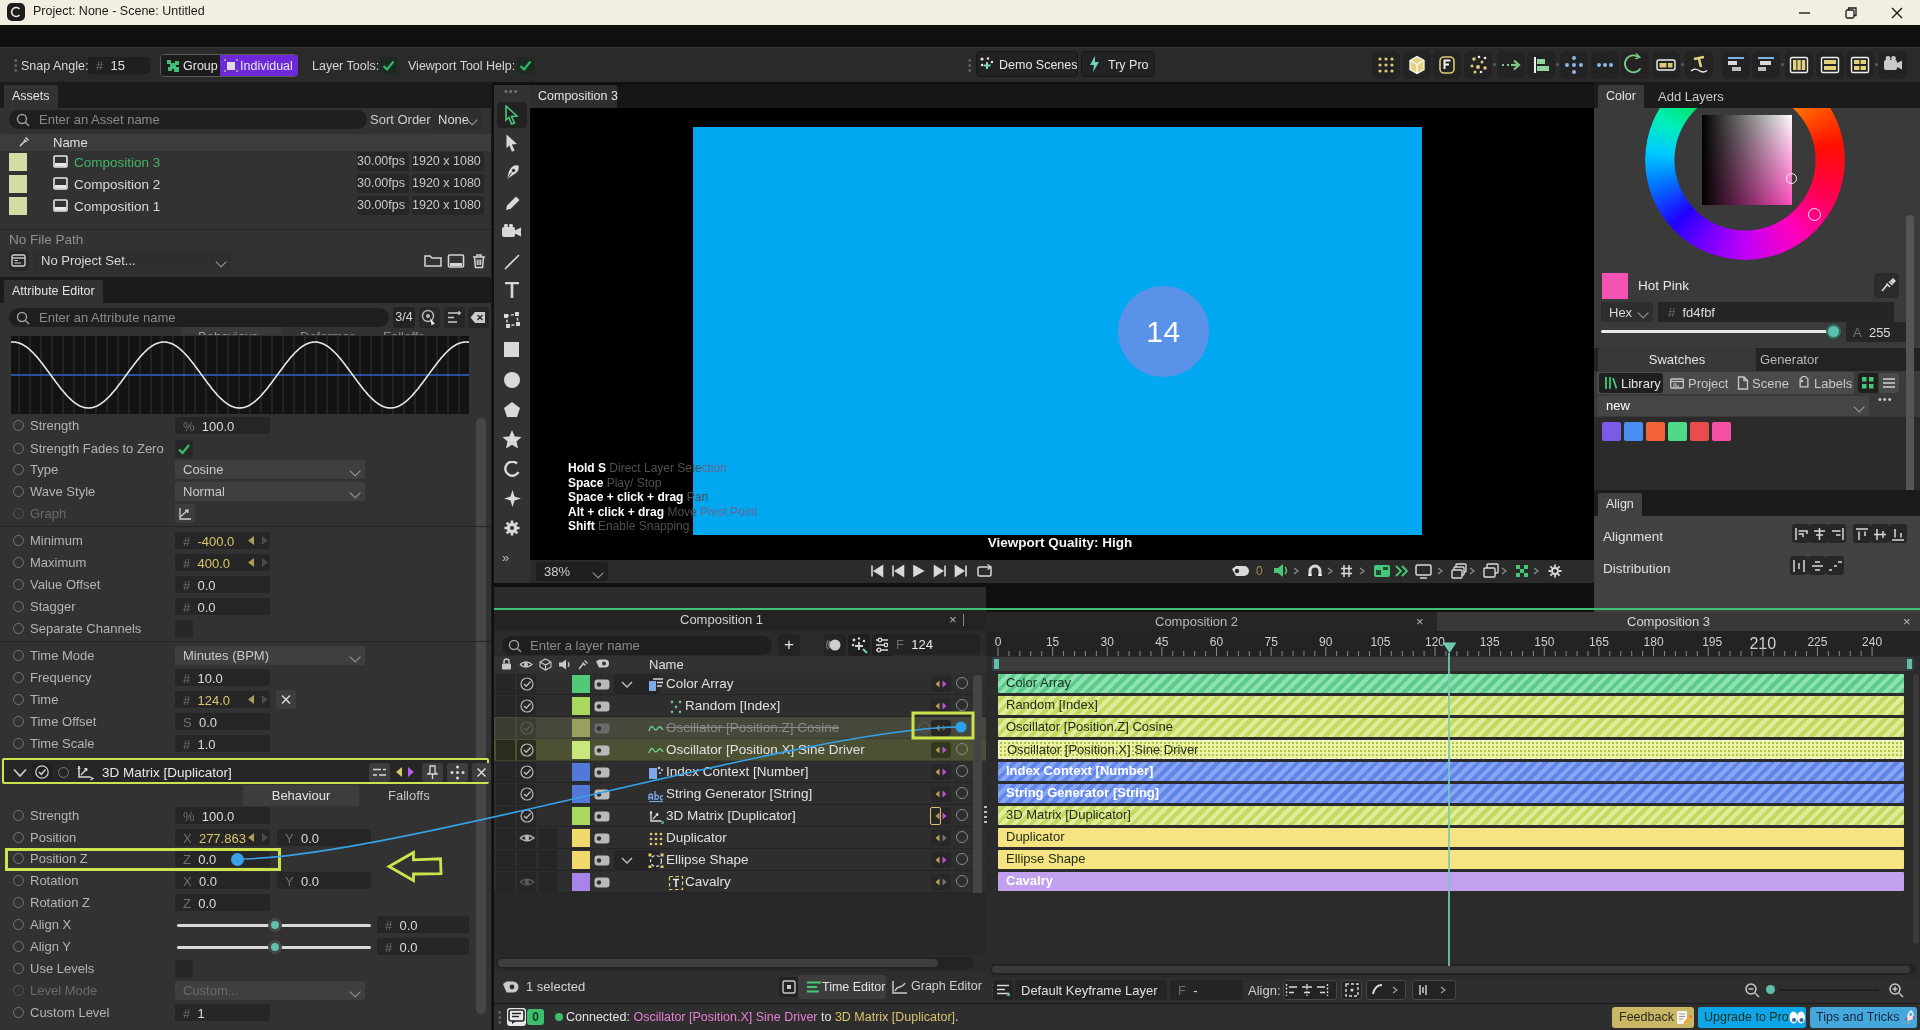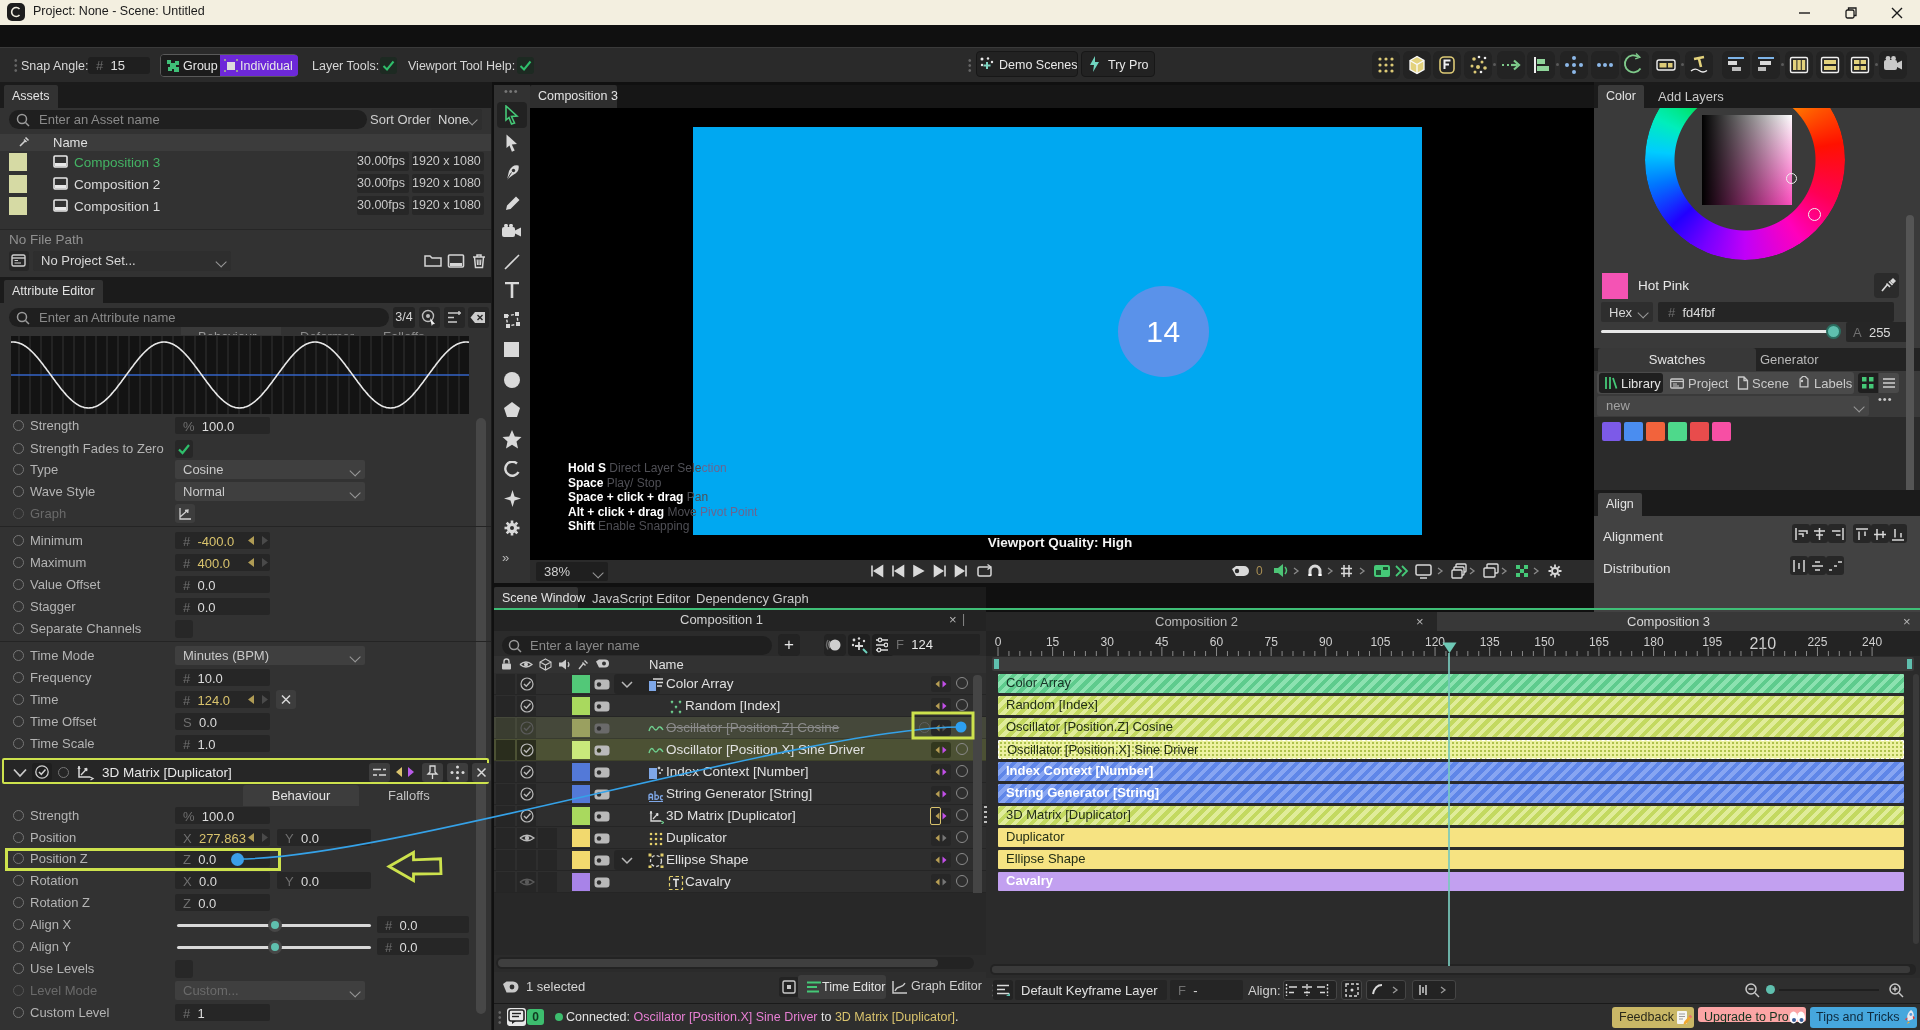--- a/index.html
+++ b/index.html
@@ -779,21 +779,21 @@
         <div class="abs" style="left:285px;top:2px;width:20px;height:20px;background:#4a4a4a;border-radius:0 3px 3px 0"><svg width="20" height="20">
               <g stroke="#c9c9c9" stroke-width="1.6">
                 <line x1="4" y1="6" x2="16" y2="6"></line>
                 <line x1="4" y1="10" x2="16" y2="10"></line>
                 <line x1="4" y1="14" x2="16" y2="14"></line>
               </g>
             </svg></div>
       </div>
 
       <div class="abs" style="left:0;top:287px;width:326px;height:22px;background:#3a3a3a">
-        <div class="dd" style="left:3px;top:1px;width:272px;height:20px;background:#454545;padding:2px 0 0 9px;color:#a3a3a3">new</div>
+        <div class="dd" style="left:3px;top:1px;width:272px;height:20px;background:#454545;padding:2px 0 0 9px;color:#ffffff">new</div>
         <span class="abs" style="left:284px;top:-2px;color:#c9c9c9;font-size:11px;letter-spacing:1px">•••</span>
       </div>
 
       <div class="abs" style="left:0;top:309px;width:326px;height:167px;background:#2b2b2b">
         <div class="abs" style="left:8px;top:5px;width:19px;height:19px;background:#7c5ae8;border-radius:2px"></div>
         <div class="abs" style="left:30px;top:5px;width:19px;height:19px;background:#4a8df0;border-radius:2px"></div>
         <div class="abs" style="left:52px;top:5px;width:19px;height:19px;background:#f2633c;border-radius:2px"></div>
         <div class="abs" style="left:74px;top:5px;width:19px;height:19px;background:#4ed98b;border-radius:2px"></div>
         <div class="abs" style="left:96px;top:5px;width:19px;height:19px;background:#e84c4c;border-radius:2px"></div>
         <div class="abs" style="left:118px;top:5px;width:19px;height:19px;background:#f74fa4;border-radius:2px"></div>
@@ -833,25 +833,20 @@
             <div class="abs" style="left:232px;top:40px;width:18px;height:19px;background:#272727;border-radius:3px"><svg width="18" height="19">
                 <path d="M3 13 L6 13 M8 9 L11 9 M12 5 L16 5" stroke="#d9d9d9" stroke-width="1.5" fill="none" transform="translate(0,1)"></path>
               </svg></div>
           </div>
         <span class="abs" style="left:9px;top:45px;color:#e0e0e0;font-size:13.5px">Distribution</span>
       </div>
     </div>
   </div>
 
   <div id="scenewin" class="abs" style="left:494px;top:587px;width:492px;height:416px;background:#2b2b2b">
-    <div class="abs" style="left:0;top:0;width:492px;height:23px;background:#1b1b1b">
-      <div class="tab" style="left:0;top:0;background:#323232;width:84px;padding:4px 0 0 8px">Scene Window</div>
-      <span class="abs" style="left:98px;top:4px;color:#c9c9c9;font-size:13px">JavaScript Editor</span>
-      <span class="abs" style="left:202px;top:4px;color:#c9c9c9;font-size:13px">Dependency Graph</span>
-    </div>
 
     <div class="abs" style="left:0;top:23px;width:492px;height:21px;background:#232323">
       <span class="abs" style="left:186px;top:2px;color:#d2d2d2;font-size:13px">Composition 1</span>
       <span class="abs" style="left:455px;top:2px;color:#b5b5b5;font-size:13px">×</span>
       <span class="abs" style="left:468px;top:2px;color:#888;font-size:12px">|</span>
     </div>
     <div class="searchpill" style="left:8px;top:49px;width:270px;height:19px;padding:2px 0 0 28px">Enter a layer name</div>
     <svg class="abs" style="left:14px;top:52px" width="14" height="14">
         <circle cx="6" cy="6" r="4.5" fill="none" stroke="#9a9a9a" stroke-width="1.5"></circle>
         <line x1="9.5" y1="9.5" x2="13" y2="13" stroke="#9a9a9a" stroke-width="1.5"></line>
@@ -1456,21 +1451,21 @@
     <span class="abs" style="left:72px;top:6px;font-size:12.5px;color:#e3e3e3">Connected: <span style="color:#e87fd4">Oscillator [Position.X] Sine Driver</span> to <span style="color:#d9c36d">3D Matrix [Duplicator]</span>.</span>
   </div>
 
   <div class="abs" style="left:1612px;top:1007px;width:82px;height:21px;background:#c9b766;border-radius:3px;color:#2a2a1a;font-size:12.5px;padding:3px 0 0 7px">Feedback</div>
   <svg class="abs" style="left:1676px;top:1010px" width="16" height="15">
       <rect x="1" y="1" width="10" height="13" rx="1" fill="#f5f5f0"></rect>
       <path d="M3 4 L9 4 M3 6.5 L9 6.5 M3 9 L7 9" stroke="#9a9a9a" stroke-width="1"></path>
       <path d="M8 12 L13.5 5.5 L15.5 7.5 L10 14 L7.5 14.5 Z" fill="#f0a830"></path>
       <path d="M13.5 5.5 L15.5 7.5" stroke="#e87070" stroke-width="2"></path>
     </svg>
-  <div class="abs" style="left:1698px;top:1007px;width:108px;height:15px;background:#fca5a5;border-radius:3px;color:#14331f;font-size:12.5px;padding:3px 0 0 6px">Upgrade to Pro</div>
+  <div class="abs" style="left:1698px;top:1007px;width:108px;height:21px;background:#0ea5e9;border-radius:3px;color:#14331f;font-size:12.5px;padding:3px 0 0 6px">Upgrade to Pro</div>
   <svg class="abs" style="left:1789px;top:1011px" width="16" height="13">
       <ellipse cx="4.5" cy="6.5" rx="4" ry="6" fill="#fff"></ellipse>
       <ellipse cx="12" cy="6.5" rx="4" ry="6" fill="#fff"></ellipse>
       <circle cx="5" cy="9" r="2" fill="#3a5e9a"></circle>
       <circle cx="12.5" cy="9" r="2" fill="#3a5e9a"></circle>
     </svg>
   <div class="abs" style="left:1810px;top:1007px;width:107px;height:21px;background:#46a7dd;border-radius:3px;color:#0f2a3d;font-size:12.5px;padding:3px 0 0 6px">Tips and Tricks</div>
   <svg class="abs" style="left:1901px;top:1009px" width="15" height="16">
       <path d="M10 1 C13 3 13.5 7 12 10 L7 12 C5 8.5 6.5 3.5 10 1 Z" fill="#e8e8ee"></path>
       <circle cx="9.8" cy="5.5" r="1.4" fill="#5a9ad8"></circle>

